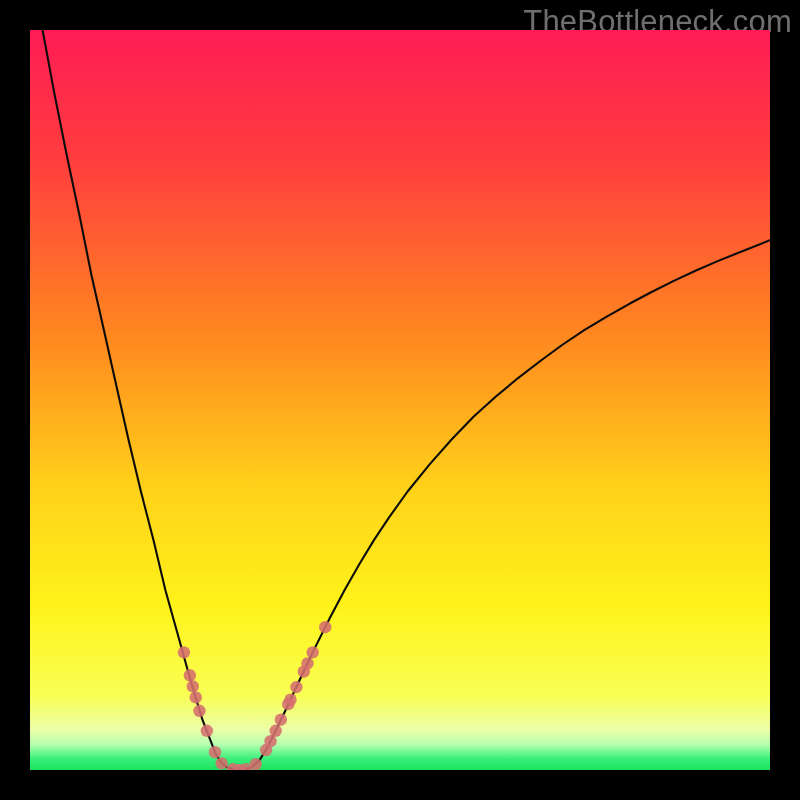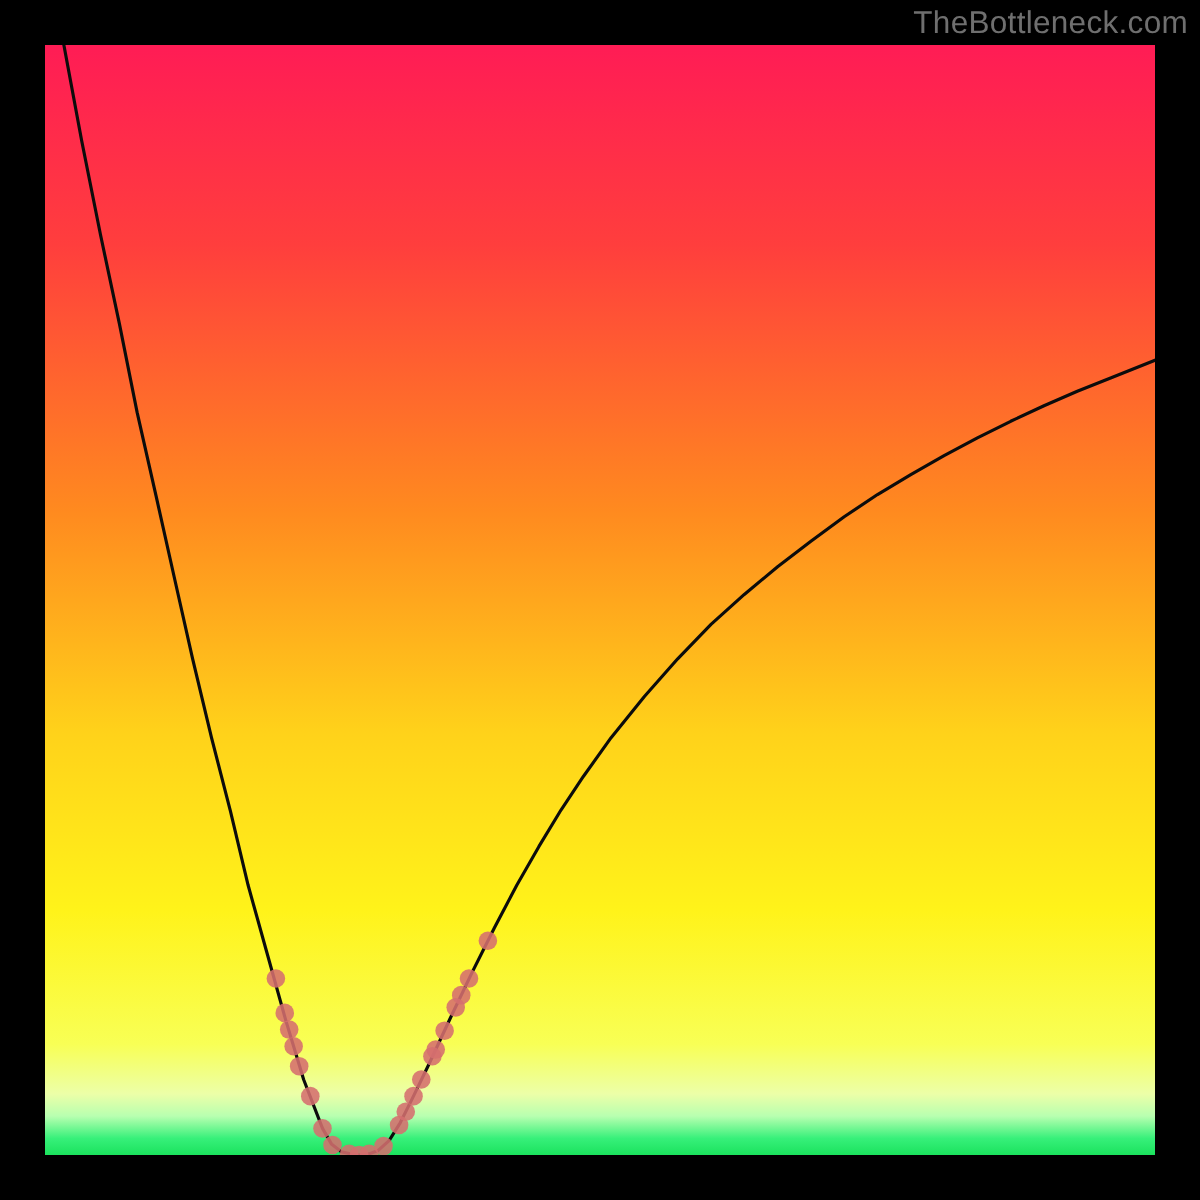--- a/index.html
+++ b/index.html
@@ -31,21 +31,21 @@
   }
   .plot-area svg.curve-layer {
     position: absolute;
     inset: 0;
   }
   .watermark {
     position: absolute;
     top: 4px;
     right: 8px;
     color: #6f6f6f;
-    font-size: 21px;
+    font-size: 31px;
     letter-spacing: 0.2px;
     font-weight: 540;
   }
   .dot {
     fill: #d56e6e;
     fill-opacity: 0.88;
   }
 </style>
 </head>
 <body>

